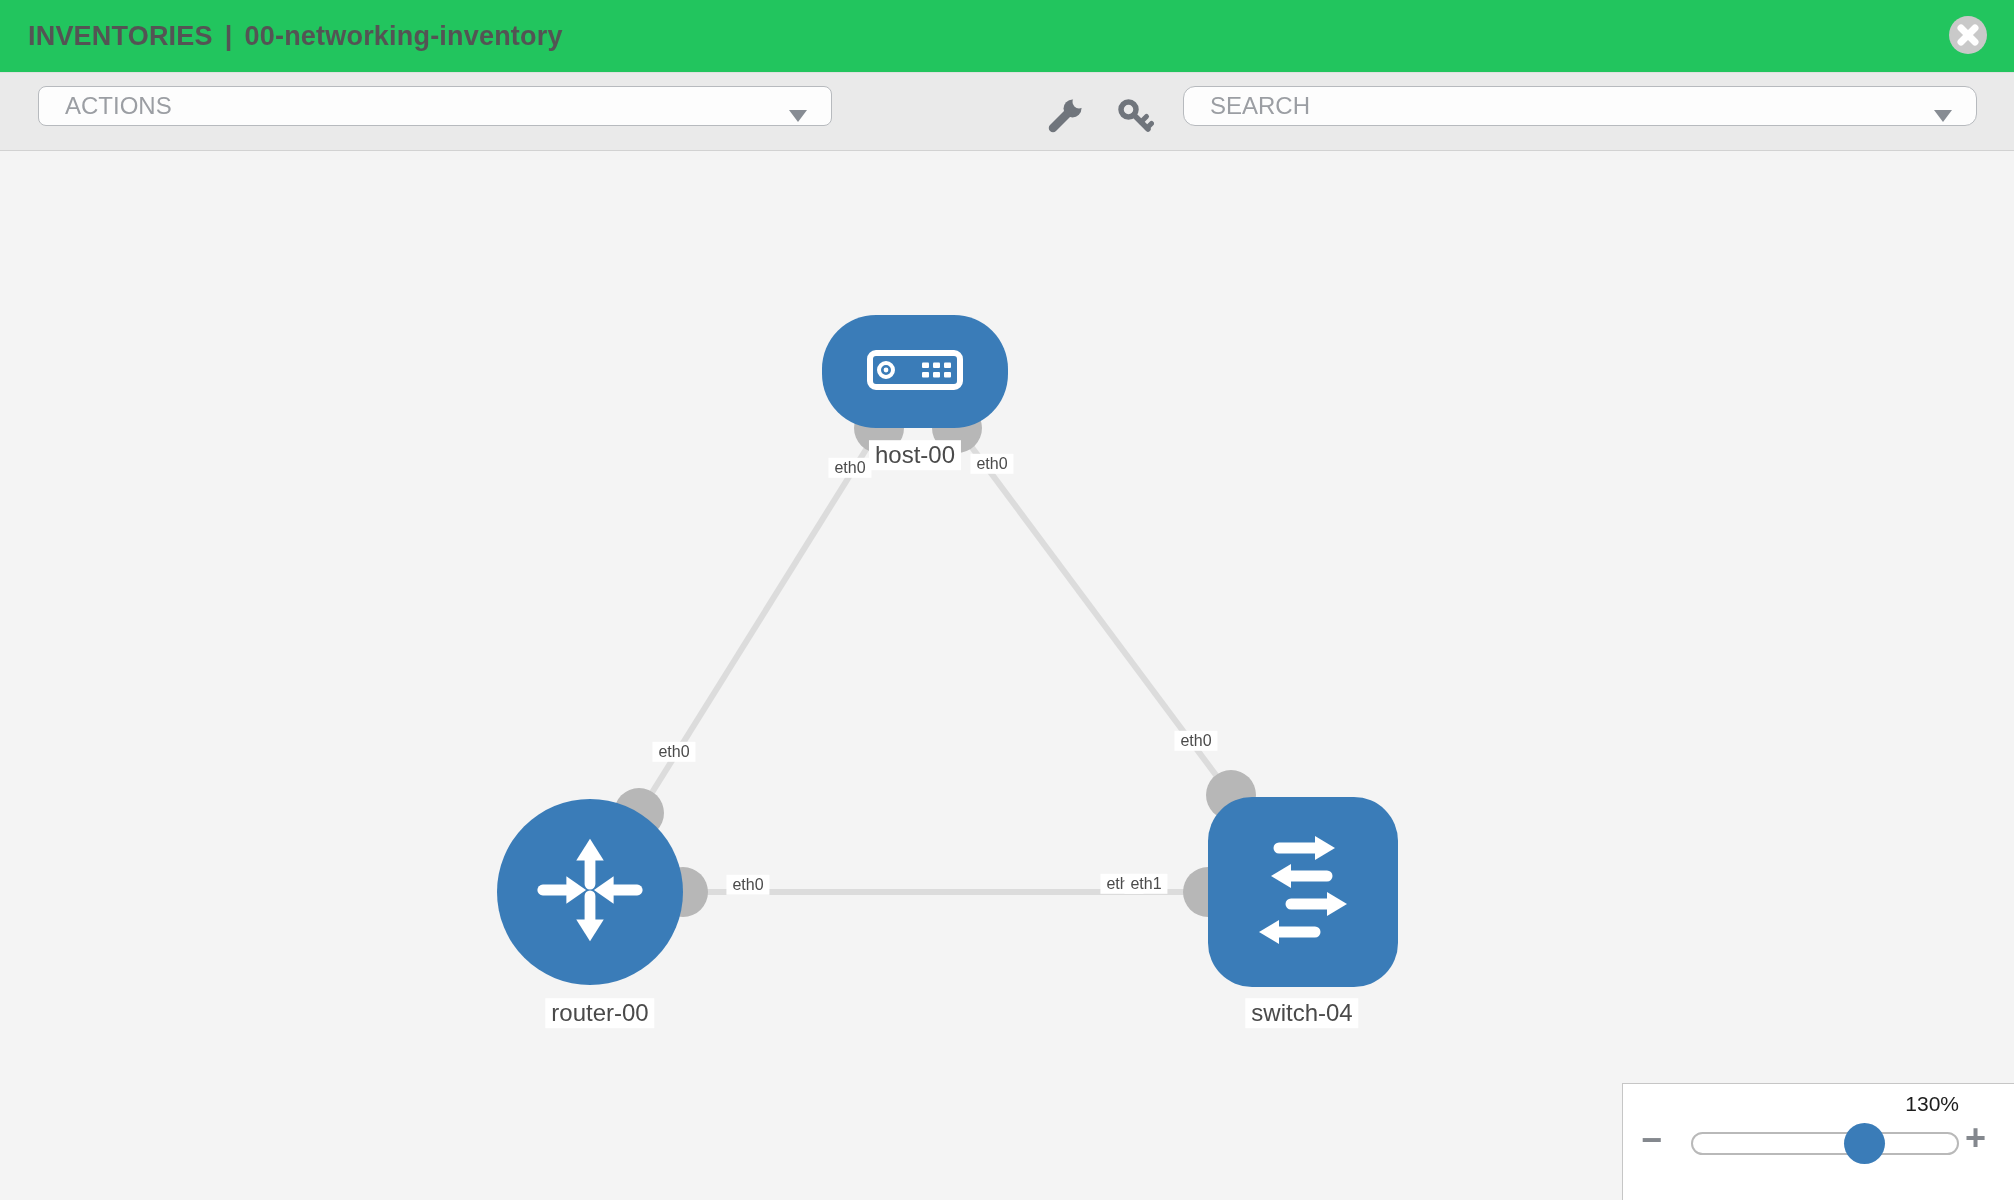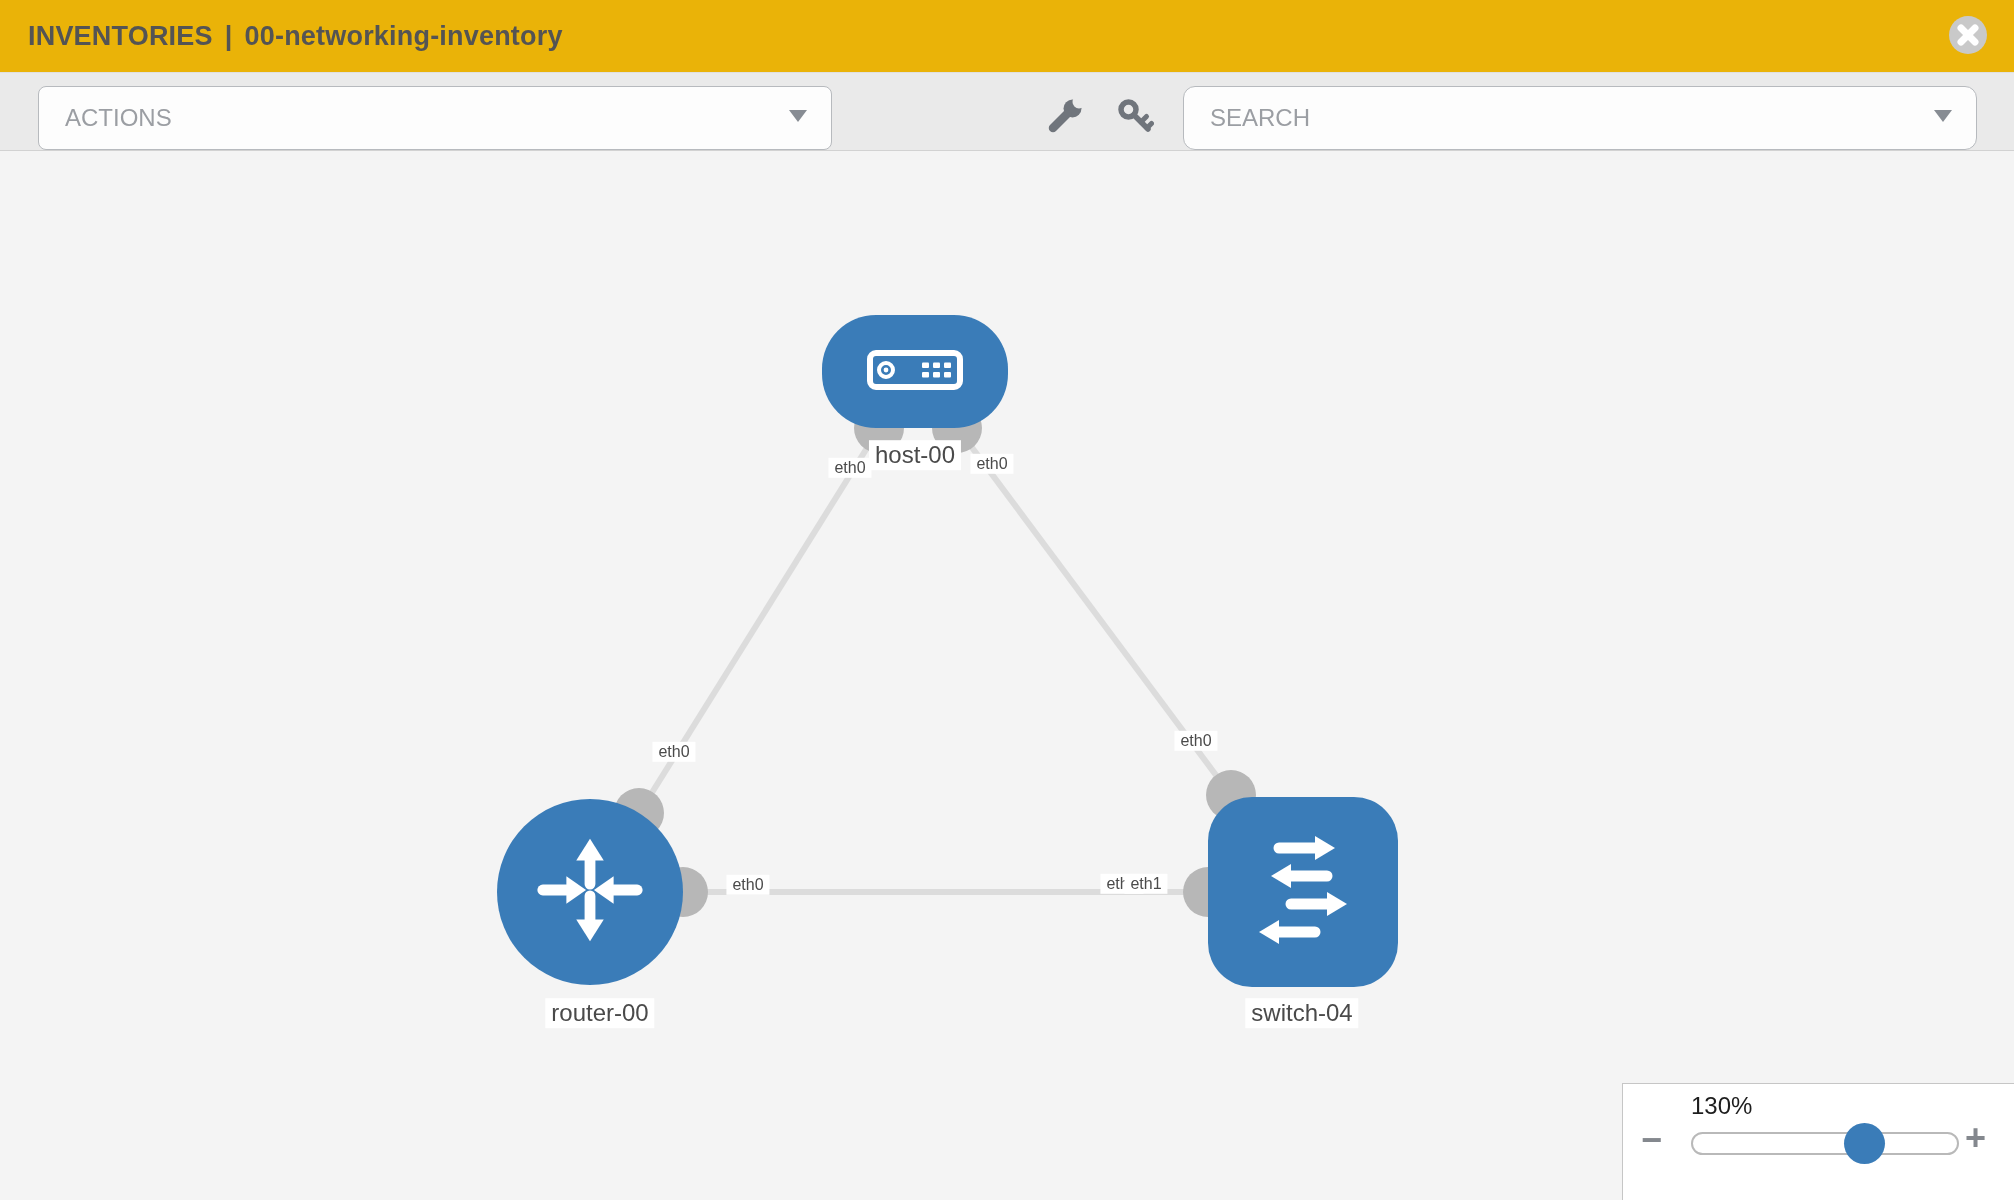--- a/index.html
+++ b/index.html
@@ -1,30 +1,30 @@
 <!DOCTYPE html>
 <html><head>
 <meta charset="utf-8">
 <style>
   html,body{margin:0;padding:0;width:2014px;height:1200px;overflow:hidden;
     font-family:"Liberation Sans",sans-serif;background:#ffffff;}
   *{box-sizing:border-box;}
 
   
-  .header{position:absolute;top:0;left:0;width:2014px;height:72px;background:#eab308;
+  .header{position:absolute;top:0;left:0;width:2014px;height:72px;background:#22c55e;
     display:flex;align-items:center;padding:0 28px;}
   .breadcrumb{font-size:27px;font-weight:bold;color:#545454;letter-spacing:.2px;}
   .breadcrumb .sep{margin:0 12px;color:#545454;}
   .close-btn{position:absolute;right:26px;top:15px;width:40px;height:40px;border:none;
     background:transparent;padding:0;cursor:pointer;}
 
   
   .toolbar{position:absolute;top:72px;left:0;width:2014px;height:79px;background:#eaeaea;
     border-top:1px solid #e0e0e0;border-bottom:1px solid #d2d2d2;}
-  .dropdown{position:absolute;top:13px;height:64px;background:#fdfdfd;
+  .dropdown{position:absolute;top:13px;height:40px;background:#fdfdfd;
     border:1px solid #b7babe;border-radius:8px;display:flex;align-items:center;
     padding:0 26px;font-size:24px;color:#9b9ea3;cursor:pointer;}
   .dropdown-actions{left:38px;width:794px;}
   .dropdown-search{left:1183px;width:794px;border-radius:12px;}
   .caret{position:absolute;right:24px;top:23px;width:0;height:0;
     border-left:9px solid transparent;border-right:9px solid transparent;
     border-top:12px solid #878c93;}
   .tool-btn{position:absolute;top:24px;width:38px;height:38px;border:none;background:transparent;
     padding:0;cursor:pointer;}
   .tool-wrench{left:1046px;}
@@ -40,22 +40,22 @@
   .node-switch{left:1208px;top:646px;width:190px;height:190px;border-radius:44px;}
 
   .netlabel{position:absolute;transform:translate(-50%,-50%);background:#ffffff;
     color:#4a4a4a;padding:1px 6px;white-space:nowrap;line-height:1.15;}
   .node-name{font-size:24px;}
   .eth{font-size:16px;}
 
   
   .zoom-panel{position:absolute;left:1622px;top:932px;width:392px;height:117px;background:#ffffff;
     border-top:1px solid #c6c6c6;border-left:1px solid #c6c6c6;}
-  .zoom-level{position:absolute;left:68px;top:8px;width:268px;text-align:left;
-    font-size:24px;color:#1d1d1d;}
+  .zoom-level{position:absolute;left:68px;top:8px;width:268px;text-align:right;
+    font-size:21px;color:#1d1d1d;}
   .zoom-minus,.zoom-plus{position:absolute;border:none;background:transparent;padding:0;
     font-size:36px;font-weight:bold;color:#84888e;cursor:pointer;line-height:1;}
   .zoom-minus{left:18px;top:38px;}
   .zoom-plus{left:342px;top:36px;}
   .slider-track{position:absolute;left:68px;top:48px;width:268px;height:23px;background:#fff;
     border:2px solid #b9b9b9;border-radius:13px;cursor:pointer;}
   .slider-knob{position:absolute;left:221px;top:39px;width:41px;height:41px;border-radius:50%;
     background:#3a7cb8;cursor:grab;}
 </style>
 </head>

